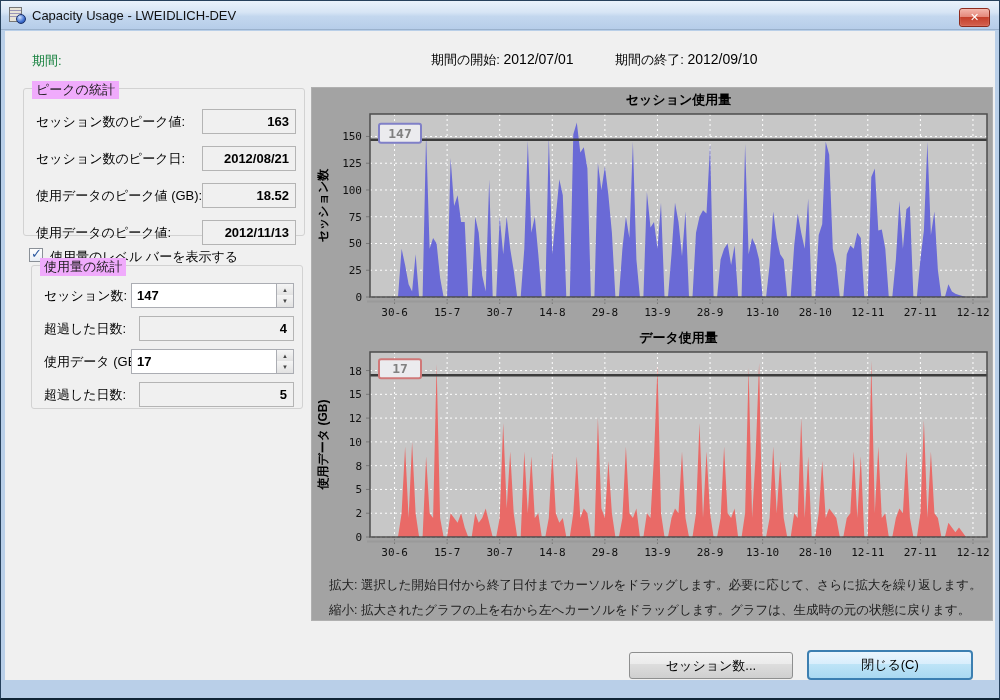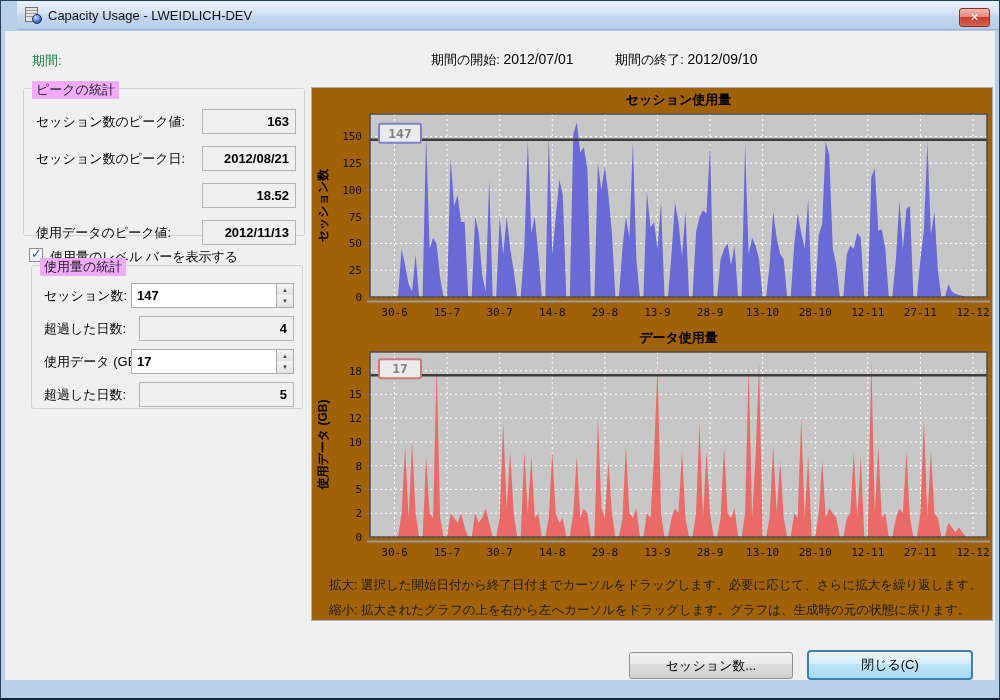--- a/index.html
+++ b/index.html
@@ -9,21 +9,20 @@
   .window {
     position:relative; width:1000px; height:700px; margin:0 auto;
     background:#b9cfe8;
     border:1px solid #27415c; border-bottom:2px solid #102536;
     overflow:hidden;
   }
   .titlebar {
     position:absolute; top:0; left:0; right:0; height:29px;
     background:linear-gradient(#eaf2fb 0%, #d7e5f5 40%, #c3d7ee 55%, #b6cde9 100%);
     border-bottom:1px solid #9ab1cc;
-    margin-left:16px;
   }
   .title-icon { position:absolute; left:8px; top:6px; width:17px; height:17px; }
   .title-icon .sheet { position:absolute; left:0; top:0; width:13px; height:15px; background:#e8e4d8; border:1px solid #777; }
   .title-icon .sheet i { display:block; height:3px; border-bottom:1px solid #9a96b8; }
   .title-icon .orb { position:absolute; right:0; bottom:0; width:10px; height:10px; border-radius:50%;
     background:radial-gradient(circle at 35% 30%, #cfe2ff, #3f6fd0 60%, #1d3f8a); border:1px solid #18306b; }
   .title-text { position:absolute; left:31px; top:7px; font-size:13px; color:#111; }
   .close-btn {
     position:absolute; right:9px; top:7px; width:31px; height:19px;
     background:linear-gradient(#f4b6ac 0%, #e4897c 45%, #c5402c 50%, #d4614f 100%);
@@ -81,21 +80,21 @@
   .check-row .lbl { position:absolute; left:21px; top:1px; font-size:13px; white-space:nowrap; }
 
   
   .dates { position:absolute; left:426px; top:20px; font-size:13px; white-space:nowrap; }
   .dates .val { font-weight:normal; font-size:14px; }
   .dates .gap { display:inline-block; width:34px; }
 
   
   .chart-panel {
     position:absolute; left:306px; top:56px; width:682px; height:534px;
-    background:#a16207; border:1px solid #b0b0b0;
+    background:#a3a3a3; border:1px solid #b0b0b0;
   }
   .chart-box { position:absolute; left:1px; width:678px; }
   .chart-box svg { display:block; }
   #chartbox-0 { top:2px; height:236px; }
   #chartbox-1 { top:240px; height:238px; }
   .instr { position:absolute; left:17px; font-size:12.5px; color:#1c1c1c; white-space:nowrap; }
   #instr-0 { top:489px; }
   #instr-1 { top:514px; }
 
   
@@ -137,20 +136,21 @@
       <div class="gb-title">ピークの統計</div>
       <div class="field-row" style="left:0; right:0; top:20px;">
         <span class="lbl">セッション数のピーク値:</span>
         <span class="ro-box">163</span>
       </div>
       <div class="field-row" style="left:0; right:0; top:57px;text-decoration:underline;">
         <span class="lbl">セッション数のピーク日:</span>
         <span class="ro-box">2012/08/21</span>
       </div>
       <div class="field-row" style="left:0; right:0; top:94px;">
+        <span class="lbl">使用データのピーク値 (GB):</span>
         <span class="ro-box">18.52</span>
       </div>
       <div class="field-row" style="left:0; right:0; top:131px;">
         <span class="lbl">使用データのピーク値:</span>
         <span class="ro-box">2012/11/13</span>
       </div>
     </div>
 
     <div class="check-row">
       <span class="checkbox">

